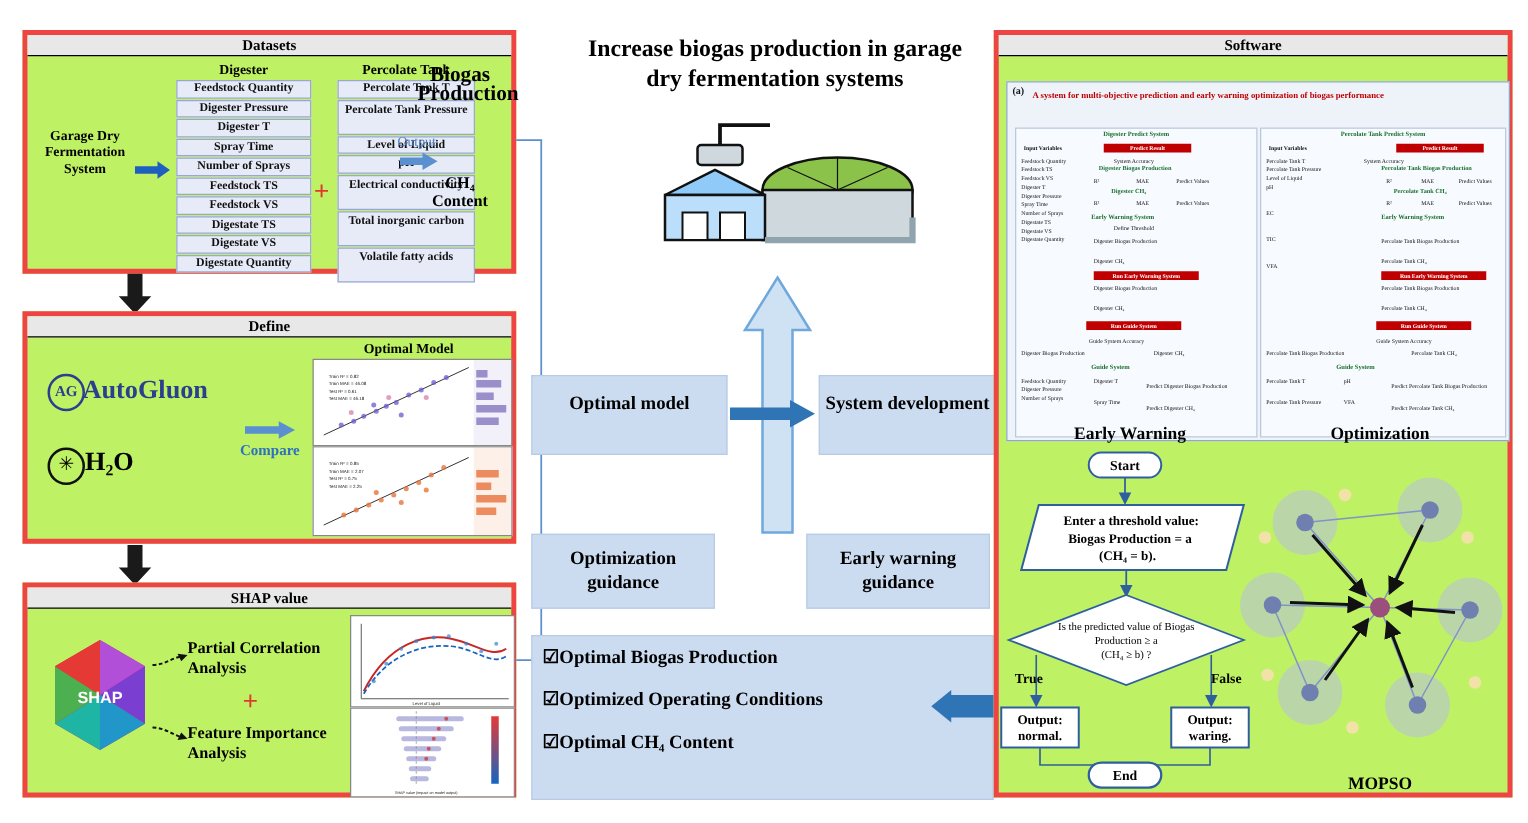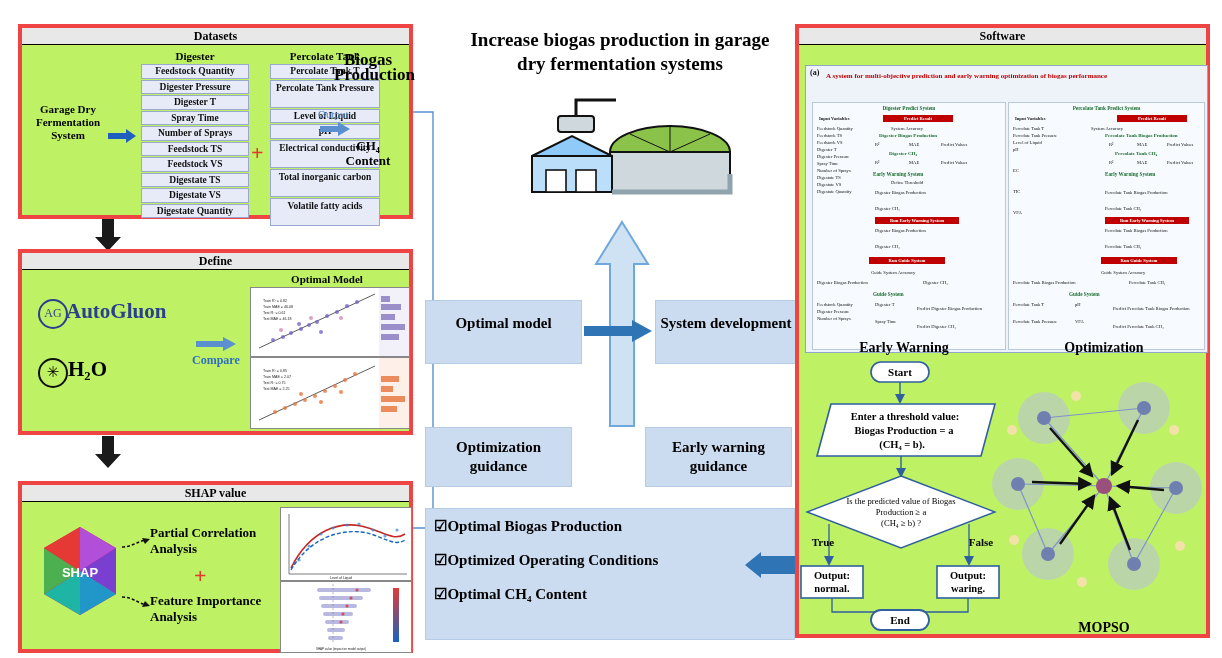--- a/index.html
+++ b/index.html
@@ -69,21 +69,21 @@
   </div>
 </div>
 
 <svg class="abs" style="left:95px;top:219px;width:26px;height:32px;">
   <path d="M7,0 L19,0 L19,18 L26,18 L13,32 L0,18 L7,18 Z" fill="#1a1a1a"></path>
 </svg>
 
 <div class="abs panel" style="left:18px;top:249px;width:395px;height:186px;">
   <div class="panel-hdr">Define</div>
 
-  <div class="abs" style="left:16px;top:46px;width:26px;height:26px;border-radius:50%;border:2px solid #2b3f8f;color:#2b3f8f;font-weight:normal;font-size:12px;text-align:center;line-height:24px;">
+  <div class="abs" style="left:16px;top:46px;width:26px;height:26px;border-radius:50%;border:2px solid #2b3f8f;color:#2b3f8f;font-weight:bold;font-size:12px;text-align:center;line-height:24px;">
     <span>AG</span>
   </div>
   <div class="abs bold" style="left:44px;top:46px;font-size:21px;color:#2b3f8f;">AutoGluon</div>
   <div class="abs" style="left:16px;top:105px;width:26px;height:26px;border-radius:50%;border:2px solid #101010;text-align:center;line-height:24px;font-size:15px;">✳</div>
   <div class="abs bold" style="left:46px;top:104px;font-size:21px;">H₂O</div>
 
   <svg class="abs" style="left:174px;top:84px;width:40px;height:14px;">
     <path d="M0,4 L27,4 L27,0 L40,7 L27,14 L27,10 L0,10 Z" fill="#5a8fd0"></path>
   </svg>
   <div class="abs" style="left:170px;top:100px;font-size:12px;color:#2f6fc0;font-weight:bold;">Compare</div>
@@ -156,21 +156,21 @@
       <text x="12" y="26" font-size="3.6" fill="#222" font-family="Liberation Sans">Test R² = 0.75</text>
       <text x="12" y="32" font-size="3.6" fill="#222" font-family="Liberation Sans">Test MAE = 2.25</text>
     </svg>
   </div>
 </div>
 
 <svg class="abs" style="left:95px;top:436px;width:26px;height:32px;">
   <path d="M7,0 L19,0 L19,18 L26,18 L13,32 L0,18 L7,18 Z" fill="#1a1a1a"></path>
 </svg>
 
-<div class="abs panel" style="left:18px;top:466px;width:395px;height:172px;margin-top:15px;">
+<div class="abs panel" style="left:18px;top:466px;width:395px;height:172px;">
   <div class="panel-hdr">SHAP value</div>
 
   <div class="abs" style="left:18px;top:40px;width:80px;height:92px;">
     <svg width="80" height="92" viewBox="0 0 80 92">
       <polygon points="40,2 76,23 76,69 40,90 4,69 4,23" fill="#e91e63"></polygon>
       <polygon points="40,2 76,23 40,46" fill="#b14fd8"></polygon>
       <polygon points="76,23 76,69 40,46" fill="#7a3fd0"></polygon>
       <polygon points="76,69 40,90 40,46" fill="#2196c9"></polygon>
       <polygon points="40,90 4,69 40,46" fill="#1fb5a5"></polygon>
       <polygon points="4,69 4,23 40,46" fill="#4caf50"></polygon>

